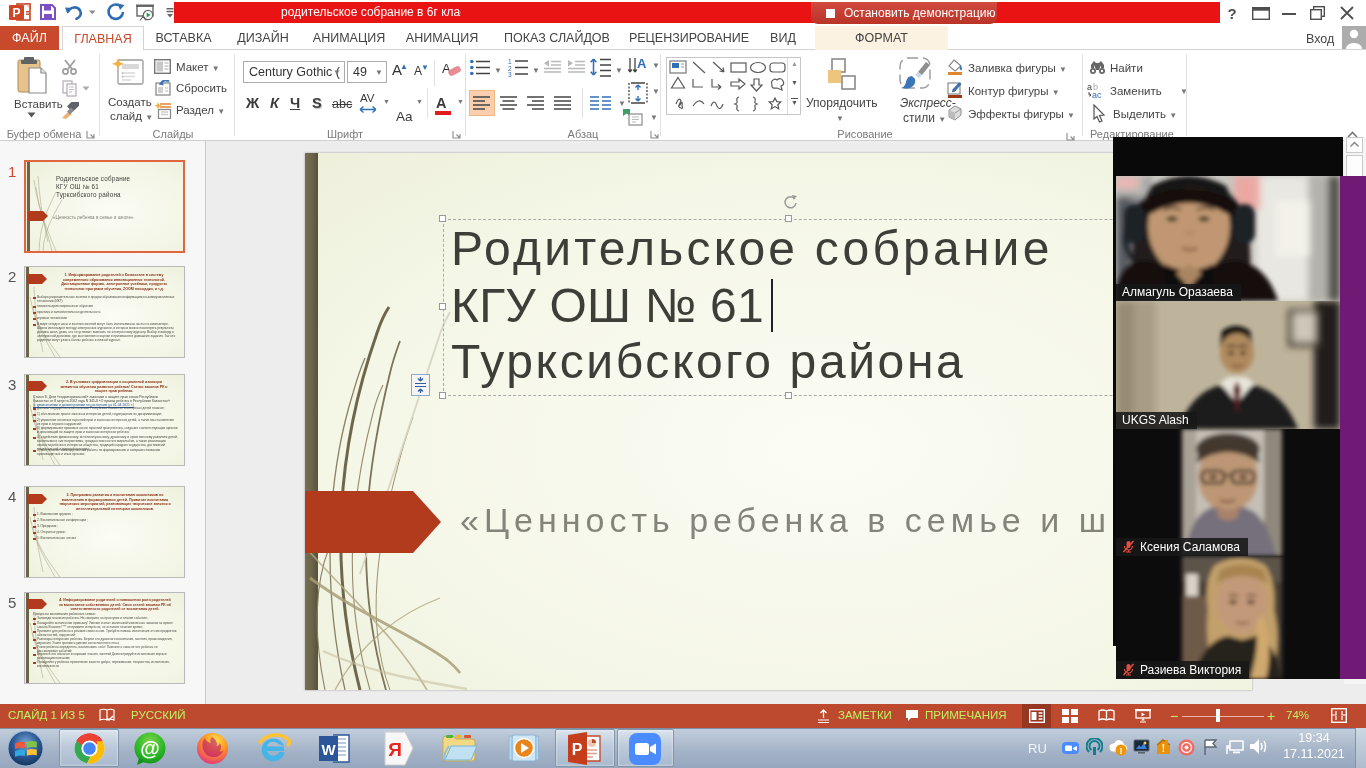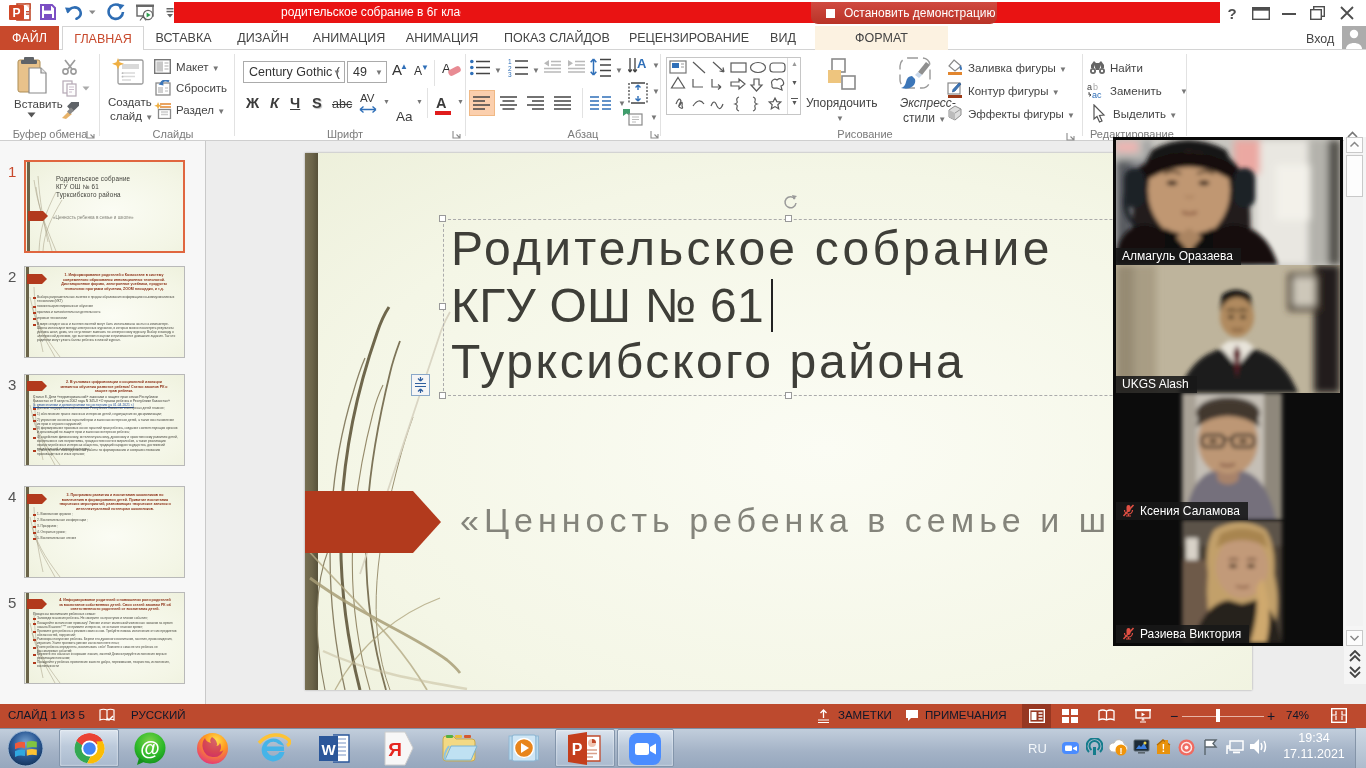--- a/index.html
+++ b/index.html
@@ -40,26 +40,26 @@
   .mb { left:8px; width:145px; font-size:3.2px; line-height:3.9px; color:#4a4a40; padding-left:4px; }
   .mb::before { content:""; position:absolute; left:0; top:0.5px; width:2.6px; height:2.6px; background:#b23a1d; }
   .handle { position:absolute; width:7px; height:7px; background:#fff; border:1px solid #999; }
   #vscroll { left:1344px; top:-4px; width:22px; height:547px; background:#f5f5f5; }
 
   
   #slide { left:305px; top:12px; width:947px; height:537px; background:radial-gradient(ellipse 900px 500px at 55% 55%, #fbfcf4 0%, #f4f6e6 55%, #e9ecd4 100%); box-shadow:0 0 2px rgba(0,0,0,.35); }
 
   
   #zoompanel { left:1113px; top:-4px; width:230px; height:509px; background:#090909; }
-  .ztile { position:absolute; left:3px; width:224px; overflow:hidden; background:#701a75; }
+  .ztile { position:absolute; left:3px; width:250px; overflow:hidden; background:#701a75;margin-top:36px; }
   .zname { position:absolute; left:0; bottom:0; background:rgba(24,24,24,.88); color:#fff; font-size:12px; line-height:17px; padding:0 8px 0 6px; white-space:nowrap; }
   .micoff { position:relative; top:2px; margin-right:5px; }
 
   
-  #statusbar { left:0; top:704px; width:1366px; height:24px; background:#bd4a2e; color:#0f172a; font-size:12px; }
+  #statusbar { left:0; top:704px; width:1366px; height:24px; background:#bd4a2e; color:#bef264; font-size:12px; }
   
   #taskbar { left:0; top:728px; width:1366px; height:40px; background:linear-gradient(#c3cfdd,#a3b2c6 60%,#96a7bd); }
   .tbtn { position:absolute; top:1px; height:38px; border:1px solid #8395ab; border-radius:2px; background:linear-gradient(#dbe4ee,#bccadb 45%,#aabace); box-shadow:inset 0 0 2px #fff; }
 </style>
 </head>
 <body>
   <div class="abs" id="titlebar">
 
     <svg class="abs" style="left:9px;top:3px" width="25" height="19" viewBox="0 0 25 19">
       <rect x="8" y="1" width="13" height="16" fill="#fff" stroke="#c0492b" stroke-width="1.6"></rect>
@@ -161,21 +161,21 @@
       <path d="M7 7 h5 M7 9.5 h5 M7 12 h3" stroke="#cbbccb" stroke-width="1"></path>
     </svg>
     <svg class="abs" style="left:82px;top:36px" width="8" height="5" viewBox="0 0 8 5">
       <path d="M0.5 0.5 h7 l-3.5 4 z" fill="#aaa"></path>
     </svg>
     <svg class="abs" style="left:60px;top:52px" width="19" height="18" viewBox="0 0 19 18">
       <rect x="10" y="-3" width="8" height="12" rx="1" transform="rotate(45 14 3)" fill="#5f6368"></rect>
       <path d="M2 16 L8 10 L12 12 L6 17 Z" fill="#e8b36a"></path>
       <path d="M7 9.5 l4 -4 l3 3 l-4 4 z" fill="#8a8a8a"></path>
     </svg>
-    <div class="glabel" style="left:0px;width:100px;">Буфер обмена</div>
+    <div class="glabel" style="left:0px;width:88px;">Буфер обмена</div>
     <svg class="abs" style="left:86px;top:80px" width="10" height="10" viewBox="0 0 10 10">
       <path d="M1 1 v7 h7 M8 4 v4 h-4 M4.5 4.5 l3 3" stroke="#8b8b8b" stroke-width="1.1" fill="none"></path>
     </svg>
     <div class="gdiv" style="left:99px;"></div>
 
     <svg class="abs" style="left:111px;top:8px" width="33" height="27" viewBox="0 0 33 27">
       <rect x="7" y="2" width="25" height="24" rx="1.5" fill="#fff" stroke="#9a9a9a" stroke-width="1.3"></rect>
       <rect x="11" y="6" width="17" height="5" fill="#d9d9d9"></rect>
       <path d="M11 15 h13 M11 18.5 h13 M11 22 h9" stroke="#d9d9d9" stroke-width="1.6"></path>
       <circle cx="11.5" cy="15.2" r="0.9" fill="#bbb"></circle>

